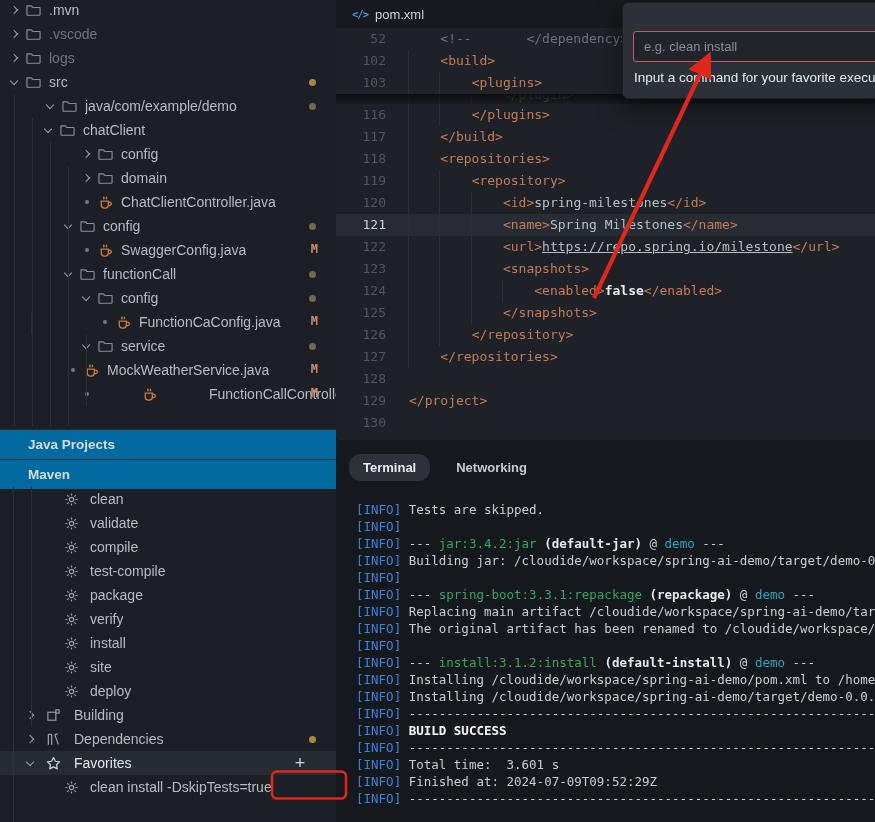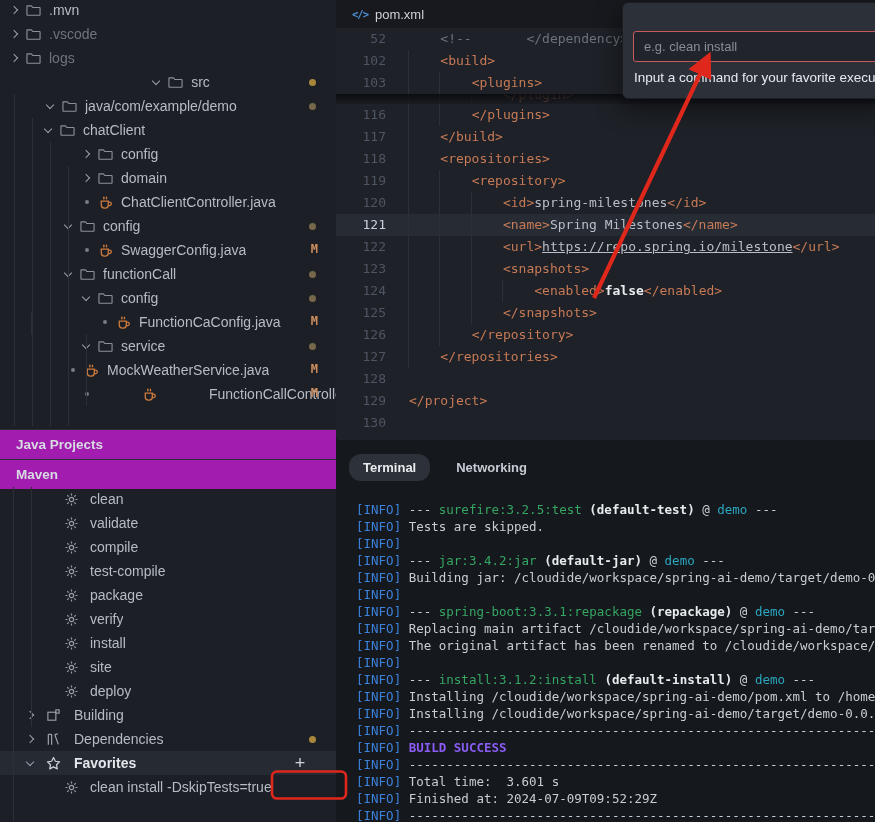--- a/index.html
+++ b/index.html
@@ -20,29 +20,29 @@
         border-bottom:1.5px solid #9aa0aa;top:4px;left:3px;transform:rotate(-45deg);}
   .chev.down::before{transform:rotate(45deg);top:3px;}
   .bullet{width:14px;flex:0 0 14px;margin-right:4px;display:flex;justify-content:center;}
   .bullet::before{content:'';width:4px;height:4px;border-radius:50%;background:#757c86;}
   .ticon{width:16px;flex:0 0 16px;display:flex;align-items:center;margin-right:7px;}
   .badge-dot{position:absolute;right:20px;top:9px;width:7px;height:7px;border-radius:50%;background:#a8873b;}
   .badge-dot.dim{background:#76684a;}
   .badge-m{position:absolute;right:18px;top:4px;color:#cf8e5e;font-size:12px;font-weight:bold;
         font-family:"DejaVu Sans Mono",monospace;}
   .guide{position:absolute;width:1px;background:#2b2f37;}
-  .sect{position:absolute;left:0;right:0;height:30px;border-top:1px solid #2a2e35;background:#a21caf;
-        color:#d8dce2;font-weight:bold;font-size:13.5px;display:flex;align-items:center;padding-left:16px;box-sizing:border-box;}
+  .sect{position:absolute;left:0;right:0;height:30px;border-top:1px solid #2a2e35;background:#0369a1;
+        color:#d8dce2;font-weight:bold;font-size:13.5px;display:flex;align-items:center;padding-left:28px;box-sizing:border-box;}
   .trow.mitem{padding-left:64px;}
   .trow.mitem .ticon{margin-right:10px;}
   .trow.mnode{padding-left:24px;}
   .trow.mnode .chev{margin-right:8px;}
   .trow.mnode .ticon{margin-right:12px;}
   .trow.sel{background:#262b33;}
-  .trow.sel .lbl{font-weight:bold;color:#e4e7ec;}
+  .trow.sel .lbl{font-weight:normal;color:#e4e7ec;}
   .plusbtn{position:absolute;right:18px;top:0;width:36px;height:24px;display:flex;align-items:center;
         justify-content:center;color:#cfd3da;font-size:18px;font-weight:normal;}
   
   .tabbar{position:absolute;left:336px;top:0;right:0;height:28px;background:#17191e;
         border-bottom:1px solid #121419;display:flex;align-items:center;}
   .etab{display:flex;align-items:center;gap:7px;padding:0 18px 0 16px;height:28px;color:#ccd1d8;font-size:13px;}
   .codeicon{color:#4e8fd5;font-weight:bold;font-size:10.5px;font-family:"DejaVu Sans Mono",monospace;letter-spacing:-1px;}
   .code{position:absolute;left:336px;top:28px;right:0;height:410px;background:#1e2127;
         font-family:"DejaVu Sans Mono",monospace;font-size:13px;overflow:hidden;}
   .crow{position:relative;height:22px;line-height:22px;display:flex;}
@@ -60,21 +60,21 @@
         background:linear-gradient(180deg,rgba(8,9,12,.85),rgba(8,9,12,.2));}
   
   .panel{position:absolute;left:336px;top:440px;right:0;bottom:0;background:#15181d;}
   .ptabs{height:54px;display:flex;align-items:center;padding-left:13px;}
   .pill{background:#2c313a;border-radius:12px;padding:6px 14px;color:#e9ebee;font-size:13px;font-weight:bold;}
   .ptab2{margin-left:16px;color:#c6cbd3;font-size:13px;font-weight:bold;padding:6px 10px;}
   .term{position:absolute;left:0;right:0;top:54px;bottom:0;padding:7px 0 0 20px;
         font-family:"DejaVu Sans Mono",monospace;font-size:12.5px;line-height:17px;color:#c9cdd2;overflow:hidden;}
   .tline{white-space:pre;height:17px;}
   .ti{color:#3c82dc;} .tg2{color:#35a562;} .tb{color:#e8ebee;font-weight:bold;}
-  .tc{color:#2ba7c0;} .tgs{color:#8b5cf6;font-weight:bold;}
+  .tc{color:#2ba7c0;} .tgs{color:#ffffff;font-weight:bold;}
   
   .popup{position:absolute;left:622px;top:2px;width:264px;height:95px;background:#2c3039;
         border:1px solid #1a1d22;border-radius:6px;box-shadow:0 8px 24px rgba(0,0,0,.55);z-index:30;}
   .popup input{position:absolute;left:10px;top:28px;width:252px;height:31px;box-sizing:border-box;
         background:#21252b;border:1px solid #c75a5a;border-radius:3px;color:#c7ccd3;font-size:13px;
         padding:0 10px;outline:none;font-family:"Liberation Sans",sans-serif;}
   .popup input::placeholder{color:#878d96;}
   .hint{position:absolute;left:11px;top:67px;color:#e7eaee;font-size:13.5px;white-space:nowrap;}
   
   .annot{position:absolute;inset:0;z-index:50;pointer-events:none;}
@@ -106,21 +106,21 @@
         </div>
         <div class="trow dimmed" style="padding-left: 8px;">
           <span class="chev"></span>
           <span class="ticon">
             <svg viewBox="0 0 16 16" width="15" height="15">
               <path d="M1.5 3h4.2l1.6 1.8h7.2c.3 0 .5.2.5.5v7.2c0 .3-.2.5-.5.5h-13c-.3 0-.5-.2-.5-.5V3.5c0-.3.2-.5.5-.5z" fill="none" stroke="#8a919c" stroke-width="1.2"></path>
             </svg>
           </span>
           <span class="lbl">logs</span>
         </div>
-        <div class="trow" style="padding-left: 24px; justify-content: center;">
+        <div class="trow" style="padding-left: 8px;">
           <span class="chev down"></span>
           <span class="ticon">
             <svg viewBox="0 0 16 16" width="15" height="15">
               <path d="M1.5 3h4.2l1.6 1.8h7.2c.3 0 .5.2.5.5v7.2c0 .3-.2.5-.5.5h-13c-.3 0-.5-.2-.5-.5V3.5c0-.3.2-.5.5-.5z" fill="none" stroke="#8a919c" stroke-width="1.2"></path>
             </svg>
           </span>
           <span class="lbl">src</span>
           <span class="badge-dot"></span>
         </div>
         <div class="trow" style="padding-left: 44px;">
@@ -486,21 +486,20 @@
         <span class="ctext"></span>
       </div>
     </div>
 
   <div class="panel">
     <div class="ptabs">
       <div class="pill">Terminal</div>
       <div class="ptab2">Networking</div>
     </div>
     <div class="term" id="term">
-        <div class="tline"><span class="ti">[INFO] </span><span>--- </span><span class="tg2">surefire:3.2.5:test </span><span class="tb">(default-test)</span><span> @ </span><span class="tc">demo</span><span> ---</span></div>
         <div class="tline"><span class="ti">[INFO] </span><span>Tests are skipped.</span></div>
         <div class="tline"><span class="ti">[INFO]</span></div>
         <div class="tline"><span class="ti">[INFO] </span><span>--- </span><span class="tg2">jar:3.4.2:jar </span><span class="tb">(default-jar)</span><span> @ </span><span class="tc">demo</span><span> ---</span></div>
         <div class="tline"><span class="ti">[INFO] </span><span>Building jar: /cloudide/workspace/spring-ai-demo/target/demo-0.0.1-SNAP</span></div>
         <div class="tline"><span class="ti">[INFO]</span></div>
         <div class="tline"><span class="ti">[INFO] </span><span>--- </span><span class="tg2">spring-boot:3.3.1:repackage </span><span class="tb">(repackage)</span><span> @ </span><span class="tc">demo</span><span> ---</span></div>
         <div class="tline"><span class="ti">[INFO] </span><span>Replacing main artifact /cloudide/workspace/spring-ai-demo/target/demo</span></div>
         <div class="tline"><span class="ti">[INFO] </span><span>The original artifact has been renamed to /cloudide/workspace/spring</span></div>
         <div class="tline"><span class="ti">[INFO]</span></div>
         <div class="tline"><span class="ti">[INFO] </span><span>--- </span><span class="tg2">install:3.1.2:install </span><span class="tb">(default-install)</span><span> @ </span><span class="tc">demo</span><span> ---</span></div>

